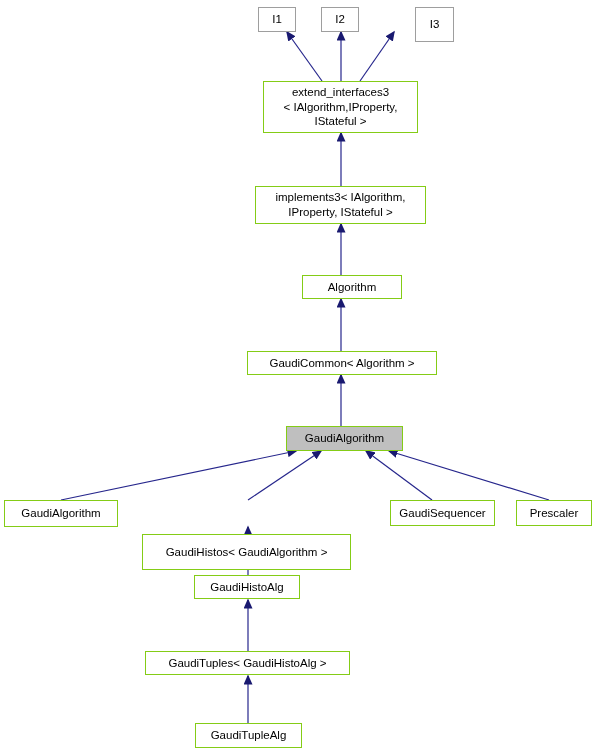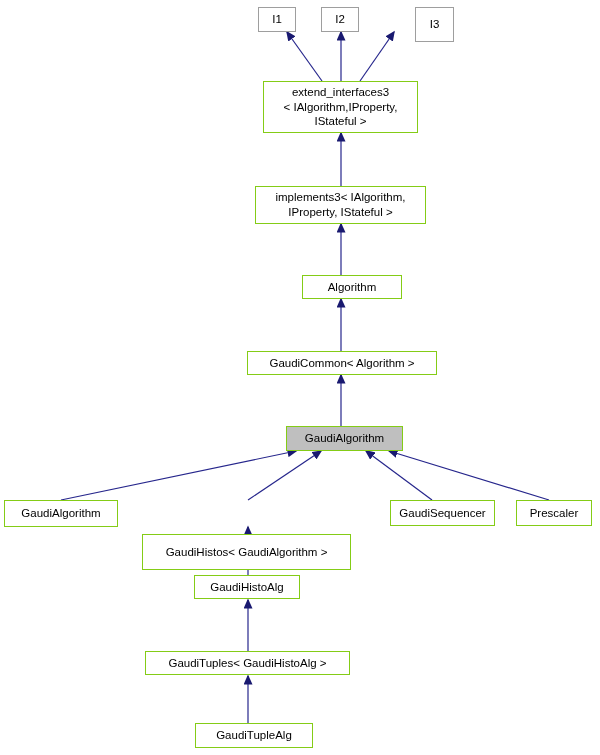--- a/index.html
+++ b/index.html
@@ -26,21 +26,21 @@
   .n-implements{left:255px;top:186px;width:171px;height:38px;}
   .n-algorithm{left:302px;top:275px;width:100px;height:24px;}
   .n-gaudicommon{left:247px;top:351px;width:190px;height:24px;}
   .n-gaudialgorithm{left:286px;top:426px;width:117px;height:25px;}
   .n-eventnodekiller{left:4px;top:500px;width:114px;height:27px;}
   .n-gaudihistos{left:142px;top:500px;width:209px;height:36px;margin-top:34px;}
   .n-gaudisequencer{left:390px;top:500px;width:105px;height:26px;}
   .n-prescaler{left:516px;top:500px;width:76px;height:26px;}
   .n-gaudihistoalg{left:194px;top:575px;width:106px;height:24px;}
   .n-gaudituples{left:145px;top:651px;width:205px;height:24px;}
-  .n-gauditupealg{left:195px;top:723px;width:118px;height:25px;}
+  .n-gauditupealg{left:195px;top:723px;width:107px;height:25px;}
   .edge{stroke:#26268c;stroke-width:1.2;fill:none;}
 </style>
 </head>
 <body>
 
 <div id="canvas">
 
   <svg id="edges" viewBox="0 0 600 755" xmlns="http://www.w3.org/2000/svg">
     <defs>
       <marker id="arrow" markerWidth="11" markerHeight="9" refX="8.5" refY="4.5" orient="auto" markerUnits="userSpaceOnUse">

